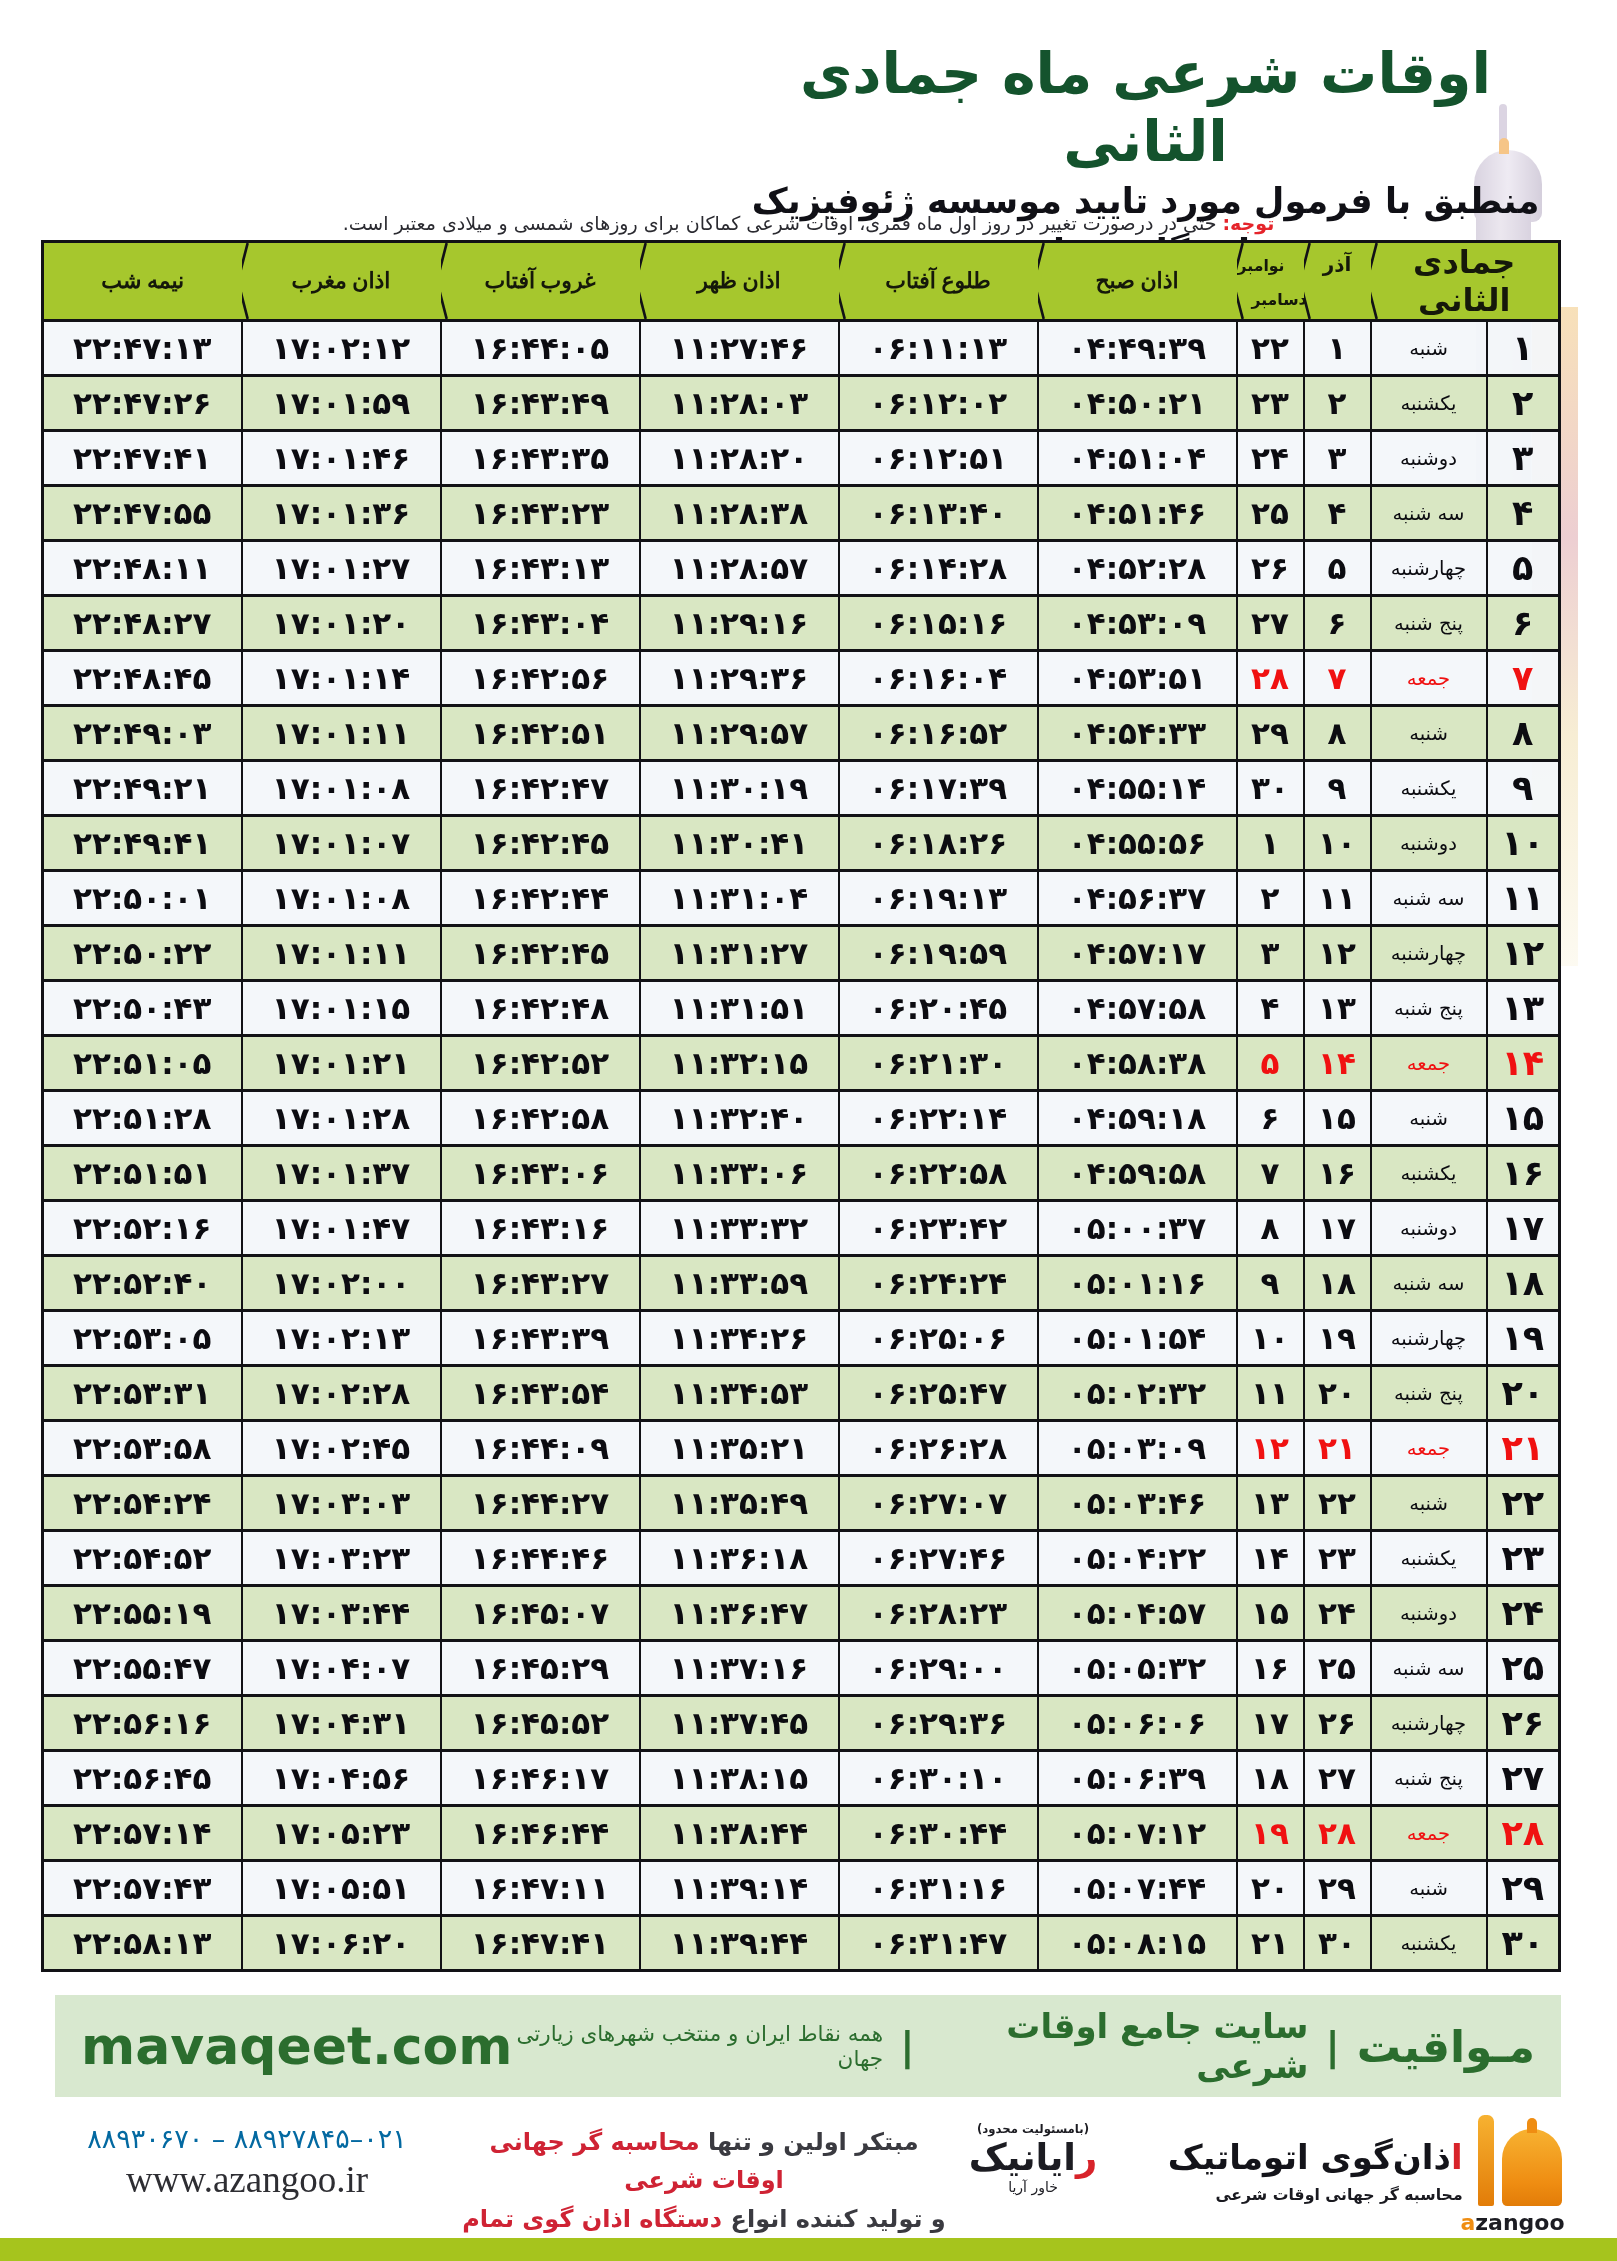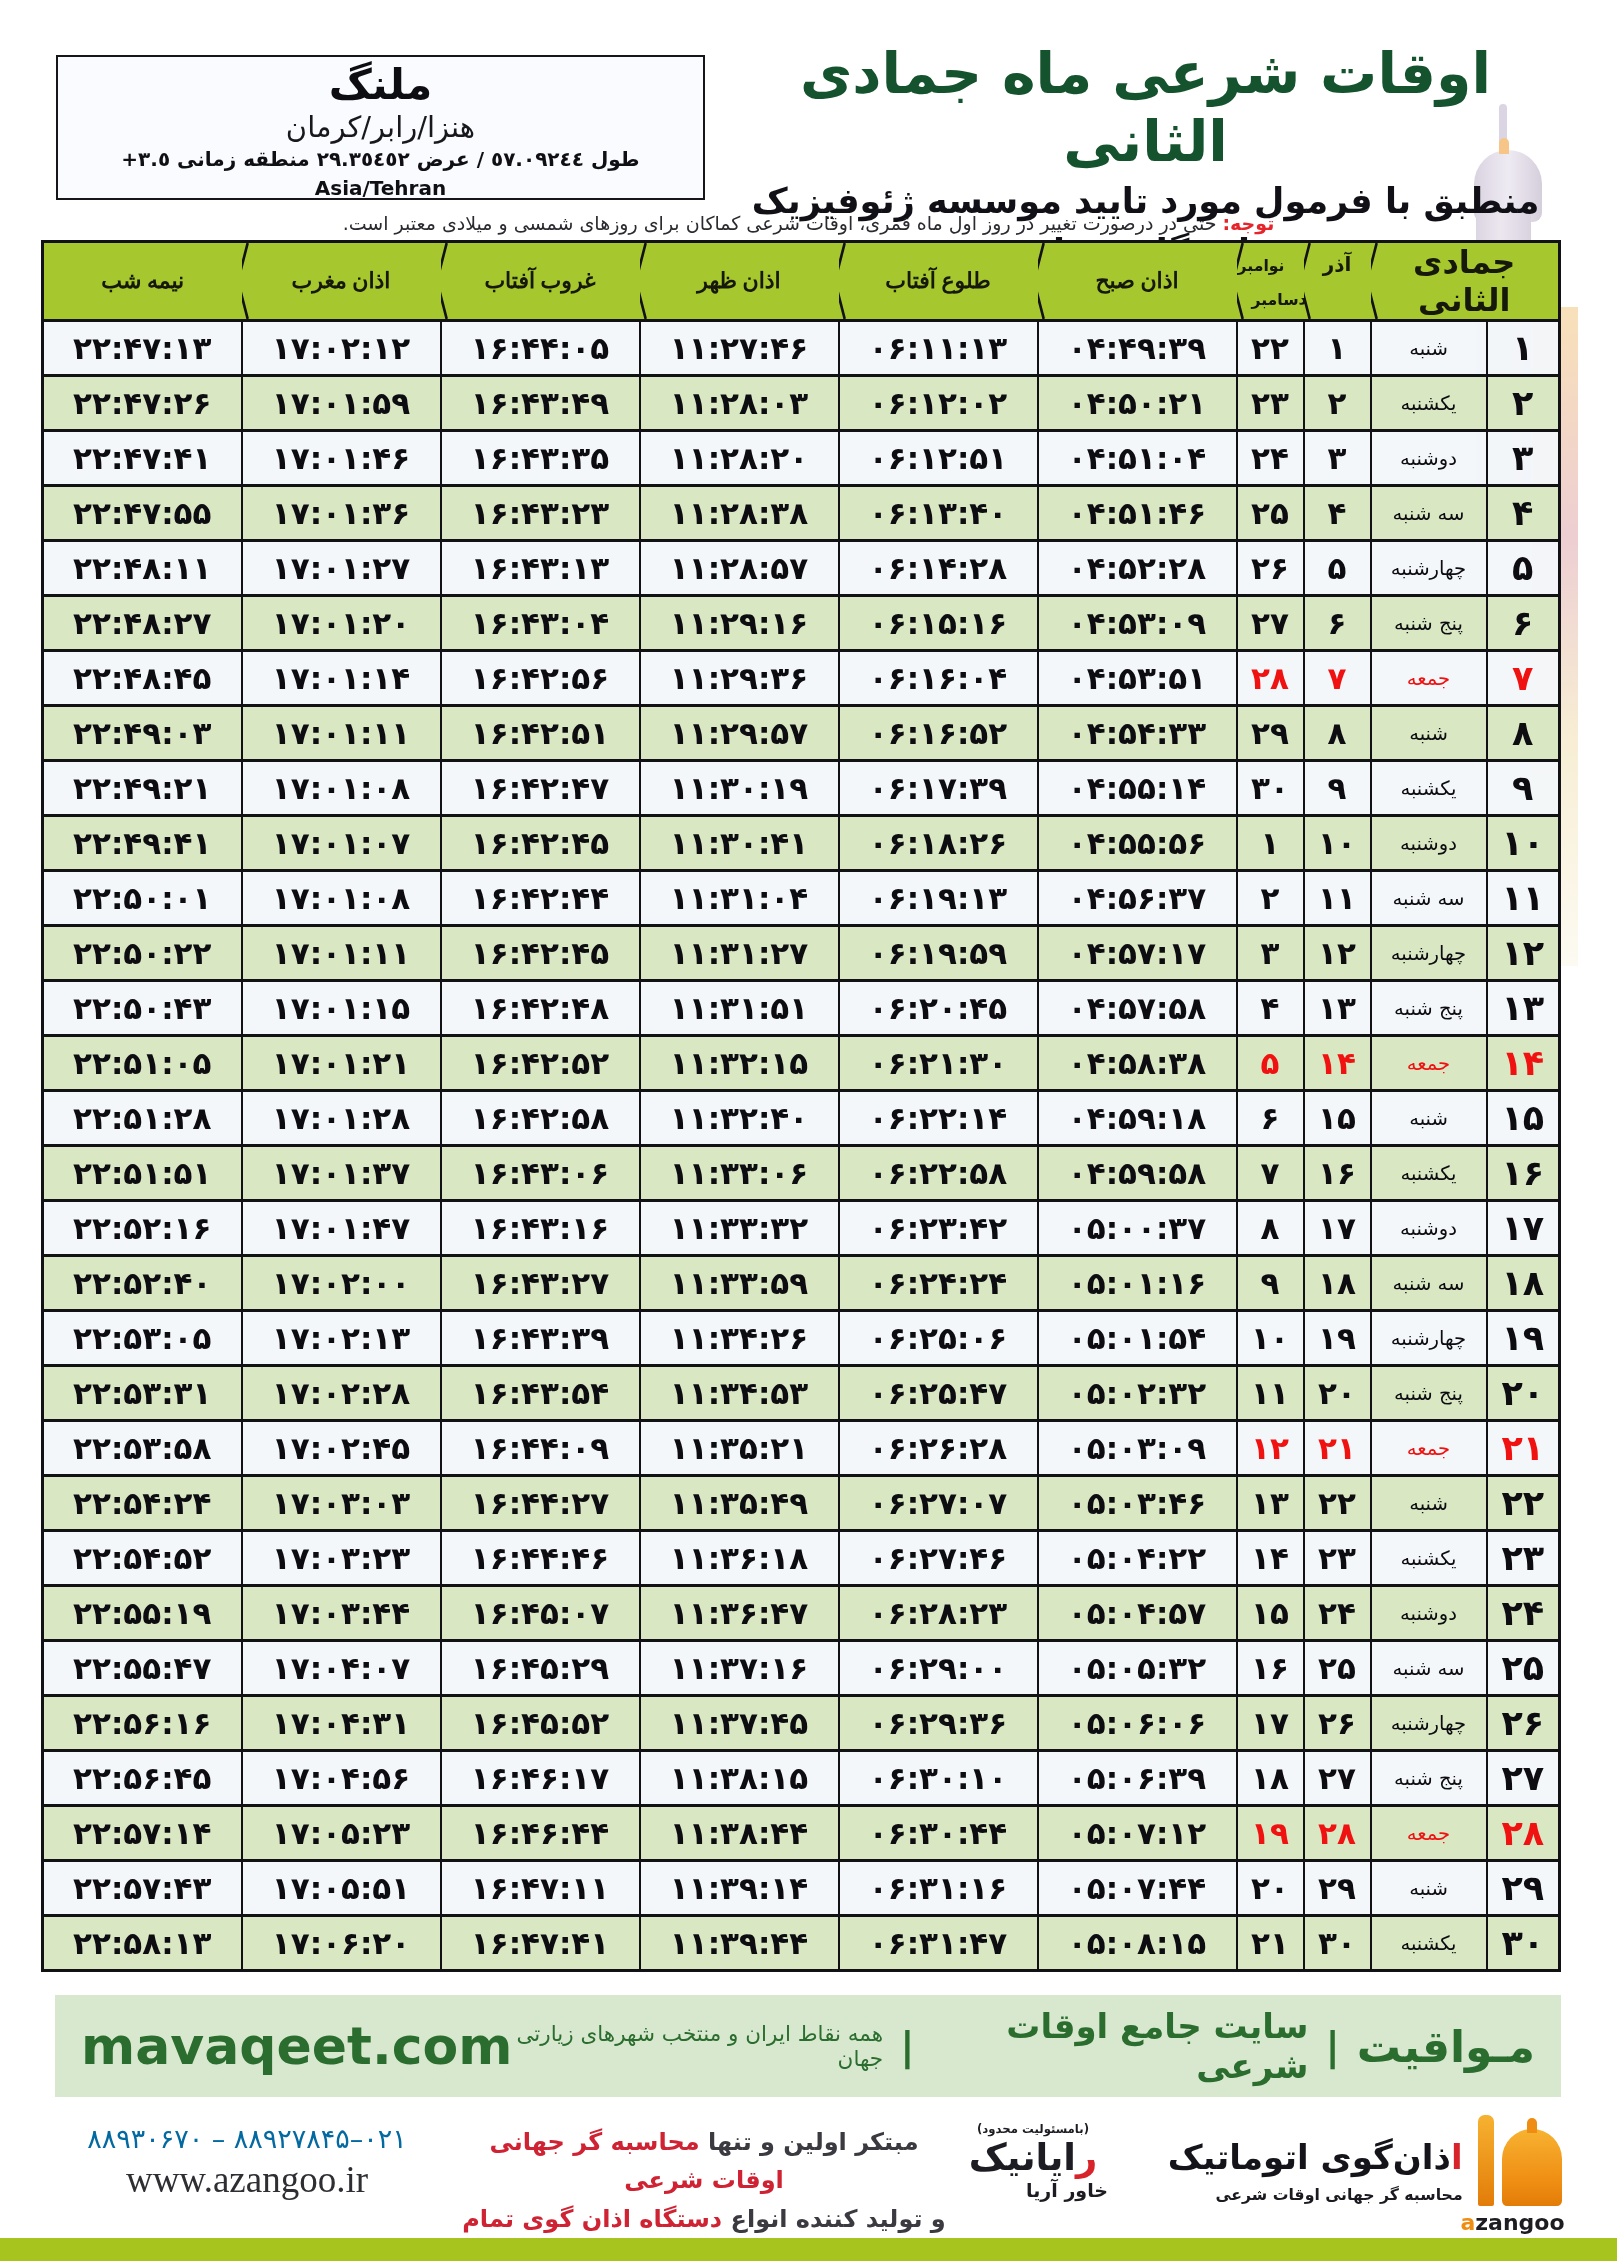--- a/index.html
+++ b/index.html
@@ -82,21 +82,21 @@
   .contact { position:absolute; left:46px; top:26px; width:404px; text-align:center; direction:ltr; }
   .phone { font-size:27px; font-weight:normal; color:#0369a1; direction:rtl; }
   .site2 { font-family:"Liberation Serif", serif; font-size:37px; color:#2e2e33; margin-top:3.9px; }
   .promo { position:absolute; right:665px; left:457px; top:26px; text-align:center;
     font-size:24px; font-weight:bold; line-height:1.6; color:#3a3a40; }
   .promo .red { color:#cf2334; }
   .rayanik { position:absolute; right:509px; top:25px; width:150px; text-align:center; color:#1c1c22; }
   .rayanik .note { font-size:11.7px; font-weight:bold; }
   .rayanik .main { font-size:37px; font-weight:bold; }
   .rayanik .main .r { color:#d8232a; }
-  .rayanik .sub { font-size:19px; font-weight:bold;text-align:right; }
+  .rayanik .sub { font-size:14px; font-weight:normal; }
   .azangoo { position:absolute; right:55px; top:18px; width:418px; display:flex; direction:rtl; gap:14.4px; }
   .dome-wrap { position:relative; width:85px; height:98px; }
   .dome { position:absolute; right:0; top:14.4px; width:60px; height:77px;
     background:linear-gradient(180deg,#f7b231,#ef8d12 70%,#e27c08);
     border-radius:30px 30px 5.2px 5.2px; }
   .dome:before { content:""; position:absolute; left:25px; top:-11.7px; width:10.4px; height:15.7px;
     background:#ef8d12; border-radius:5.2px 5.2px 0 0; }
   .pillar { position:absolute; right:68px; top:0; width:15.7px; height:91px;
     background:linear-gradient(180deg,#f7b231,#e27c08); border-radius:6.5px 6.5px 2px 2px; }
   .az-en { position:absolute; right:-2.6px; top:95px; font-size:22px; font-weight:bold;
@@ -114,25 +114,20 @@
 
 <div class="page">
 
   <div class="minaret">
     <div class="spire"></div>
       <div class="dome"></div>
       <div class="shaft"></div>
   </div>
   <div class="warm-strip"></div>
 
-  <div class="loc-box">
-    <div class="loc-city">ملنگ</div>
-    <div class="loc-region">هنزا/رابر/کرمان</div>
-    <div class="loc-geo">طول ٥٧.٠٩٢٤٤ / عرض ٢٩.٣٥٤٥٢ منطقه زمانی ٣.٥+ Asia/Tehran</div>
-  </div>
 
   <div class="title-block">
     <div class="t1">اوقات شرعی ماه جمادی الثانی</div>
     <div class="t2">منطبق با فرمول مورد تایید موسسه ژئوفیزیک دانشگاه تهران</div>
     <div class="t3">١٤٠٤ شمسی | ١٤٤٧ قمری | ٢٠٢٥ میلادی</div>
   </div>
 
   <div class="notice">
     <b>توجه:</b><span> حتی در درصورت تغییر در روز اول ماه قمری، اوقات شرعی کماکان برای روزهای شمسی و میلادی معتبر است.</span>
   </div>

